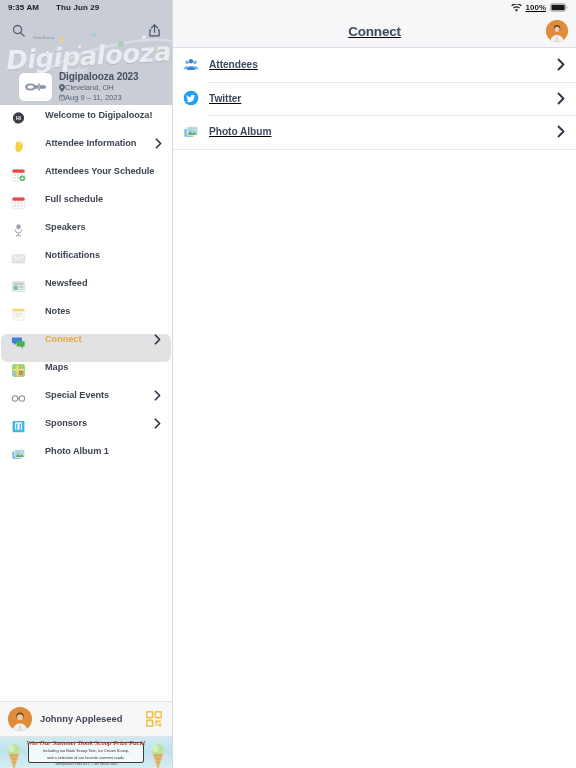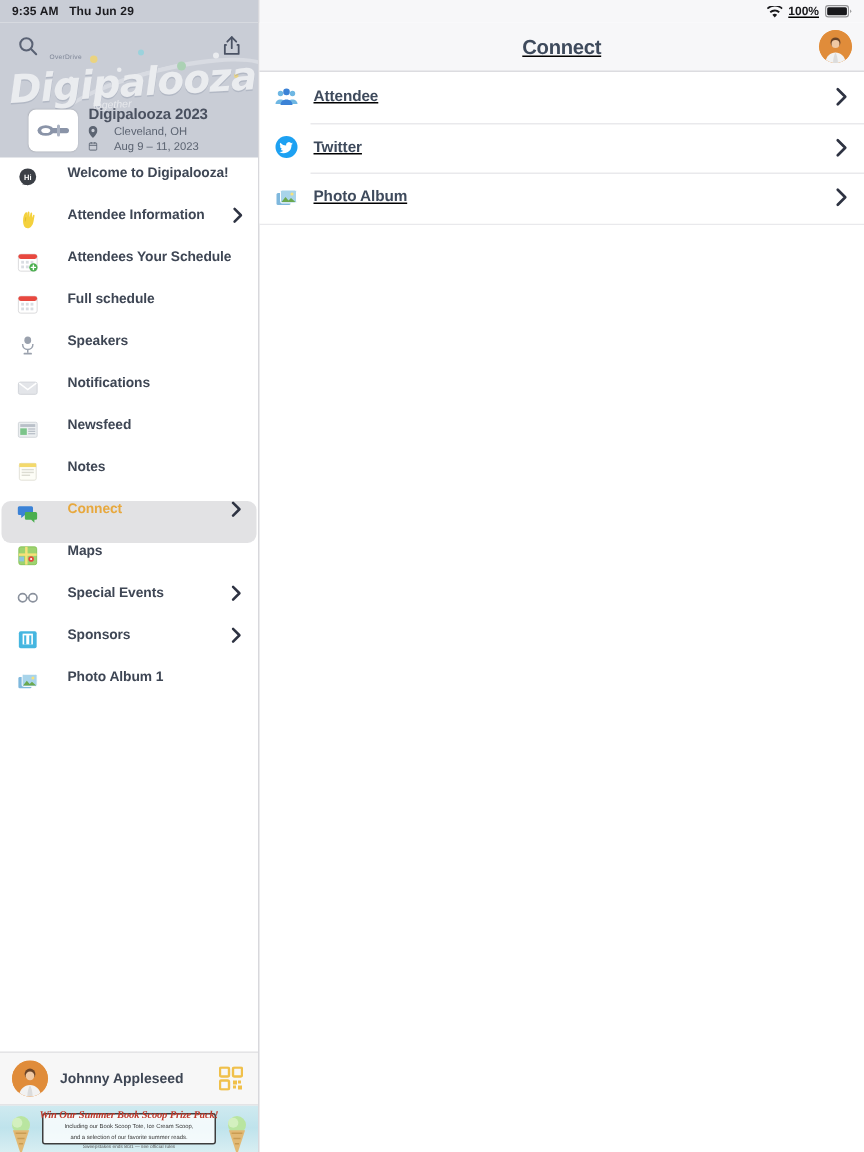--- a/index.html
+++ b/index.html
@@ -18,21 +18,21 @@
     background:#ffffff;
     border-right:1px solid #d8d8dc;
     display:flex; flex-direction:column;
     position:relative;
   }
 
   
   .statusbar-left {
     height:15px; flex:0 0 15px;
     display:flex; align-items:center;
-    padding-left:8px; gap:7px;
+    padding-left:8px; gap:17px;
     background:#c9cdd6;
     font-size:8px; color:#1c1c20; font-weight:600;
     letter-spacing:.1px;
   }
 
   
   .event-header {
     position:relative; height:90px; flex:0 0 90px;
     background:#c9cdd6;
     overflow:hidden;
@@ -80,21 +80,21 @@
     margin-left:12px;
   }
   .event-thumb {
     width:33px; height:28px; flex:0 0 33px;
     background:#ffffff; border-radius:5px;
     display:flex; align-items:center; justify-content:center;
     box-shadow:0 0 1px rgba(0,0,0,.15);
   }
   .event-meta { display:flex; flex-direction:column; gap:1px; padding-bottom:1px; }
   .event-title { font-size:10px; font-weight:700; color:#4a5160; letter-spacing:-.1px; }
-  .event-line { display:flex; align-items:center; gap:11px; font-size:7.5px; color:#5c6472; }
+  .event-line { display:flex; align-items:center; gap:0; font-size:7.5px; color:#5c6472; }
 
   
   .nav {
     flex:1 1 auto; overflow:hidden;
     padding-top:5px; background:#ffffff;
   }
   .nav-item {
     position:relative;
     height:28px;
     display:flex; align-items:flex-start;
@@ -558,21 +558,21 @@
         <span class="row-ico">
           <svg width="16" height="16" viewBox="0 0 24 24">
             <circle cx="6" cy="8" r="2.7" fill="#6fb7e3"></circle>
             <circle cx="18" cy="8" r="2.7" fill="#6fb7e3"></circle>
             <circle cx="12" cy="6.4" r="3.3" fill="#3b82d6"></circle>
             <path d="M1 18.5c0-2.8 2.2-4.6 5-4.6s5 1.8 5 4.6z" fill="#6fb7e3"></path>
             <path d="M13 18.5c0-2.8 2.2-4.6 5-4.6s5 1.8 5 4.6z" fill="#6fb7e3"></path>
             <path d="M6 19.5c0-3.3 2.7-5.5 6-5.5s6 2.2 6 5.5z" fill="#3b82d6"></path>
           </svg>
         </span>
-        <span class="row-label">Attendee</span>
+        <span class="row-label">Attendees</span>
         <span class="row-chev">
           <svg width="8" height="13" viewBox="0 0 8 13" fill="none" stroke="#2e3342" stroke-width="1.8" stroke-linecap="round" stroke-linejoin="round">
               <polyline points="1.5,1.5 6.5,6.5 1.5,11.5"></polyline>
             </svg>
         </span>
       </div>
 
       <div class="row">
         <span class="row-ico">
           <svg width="16" height="16" viewBox="0 0 24 24">

